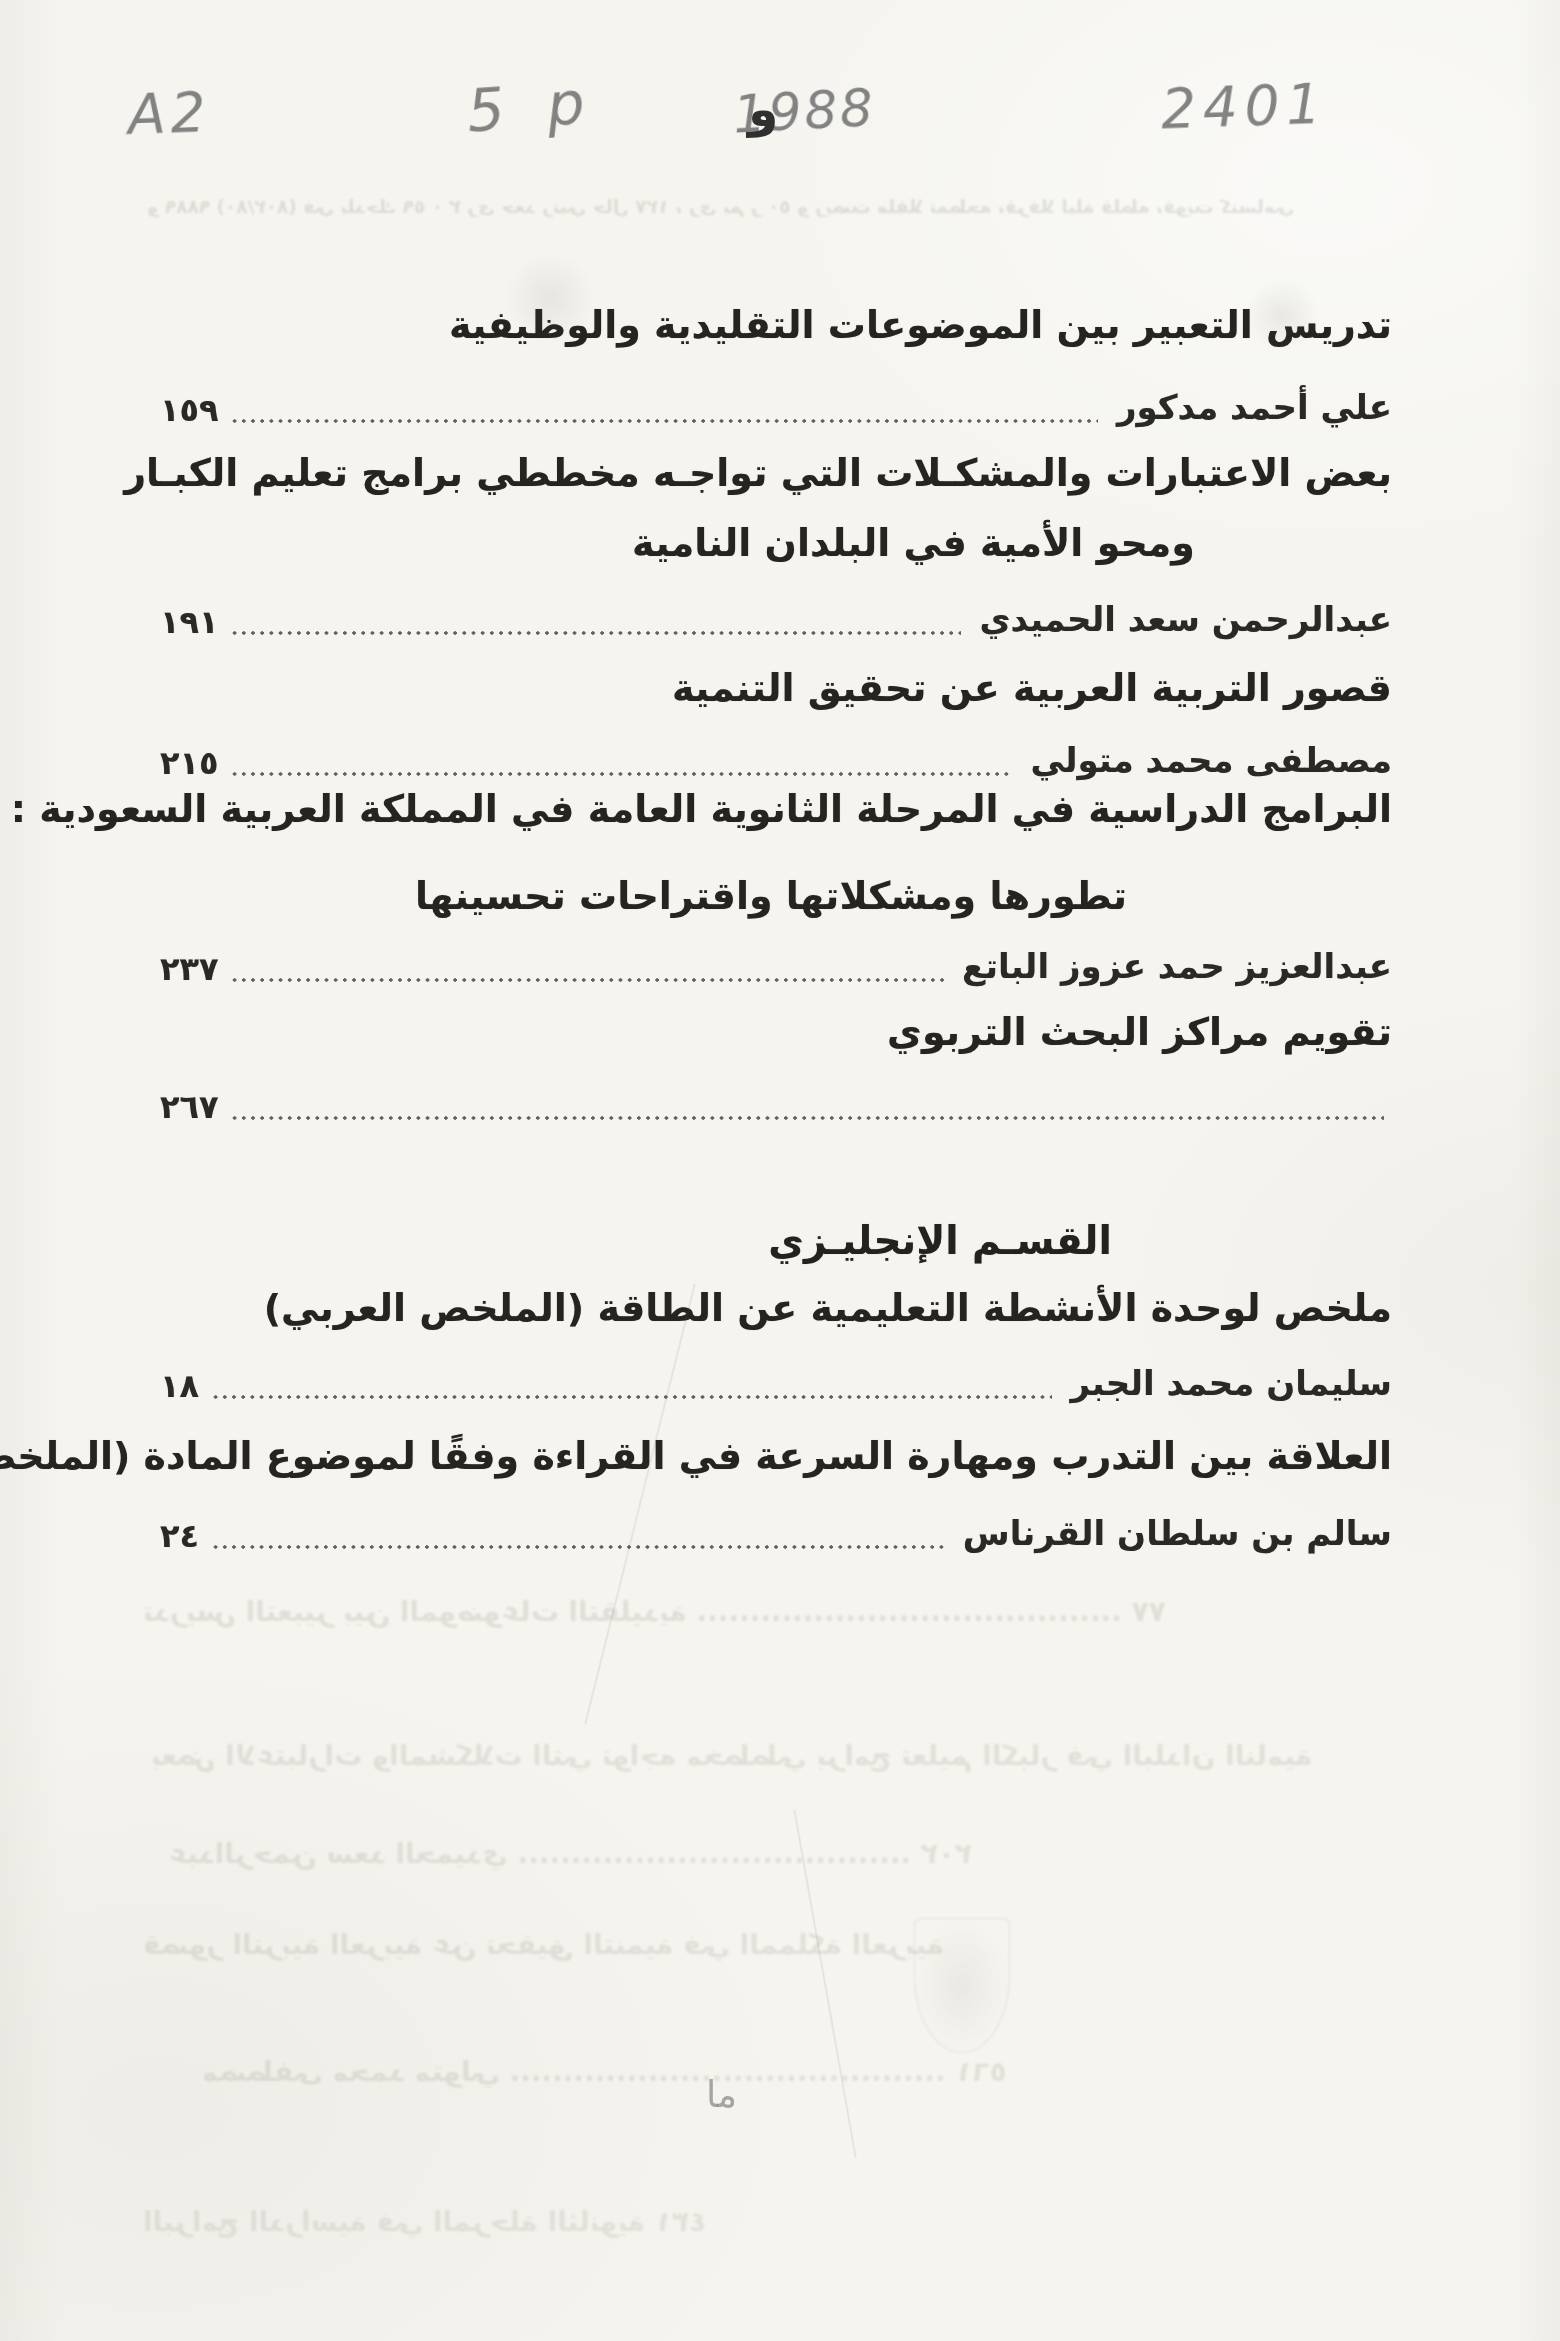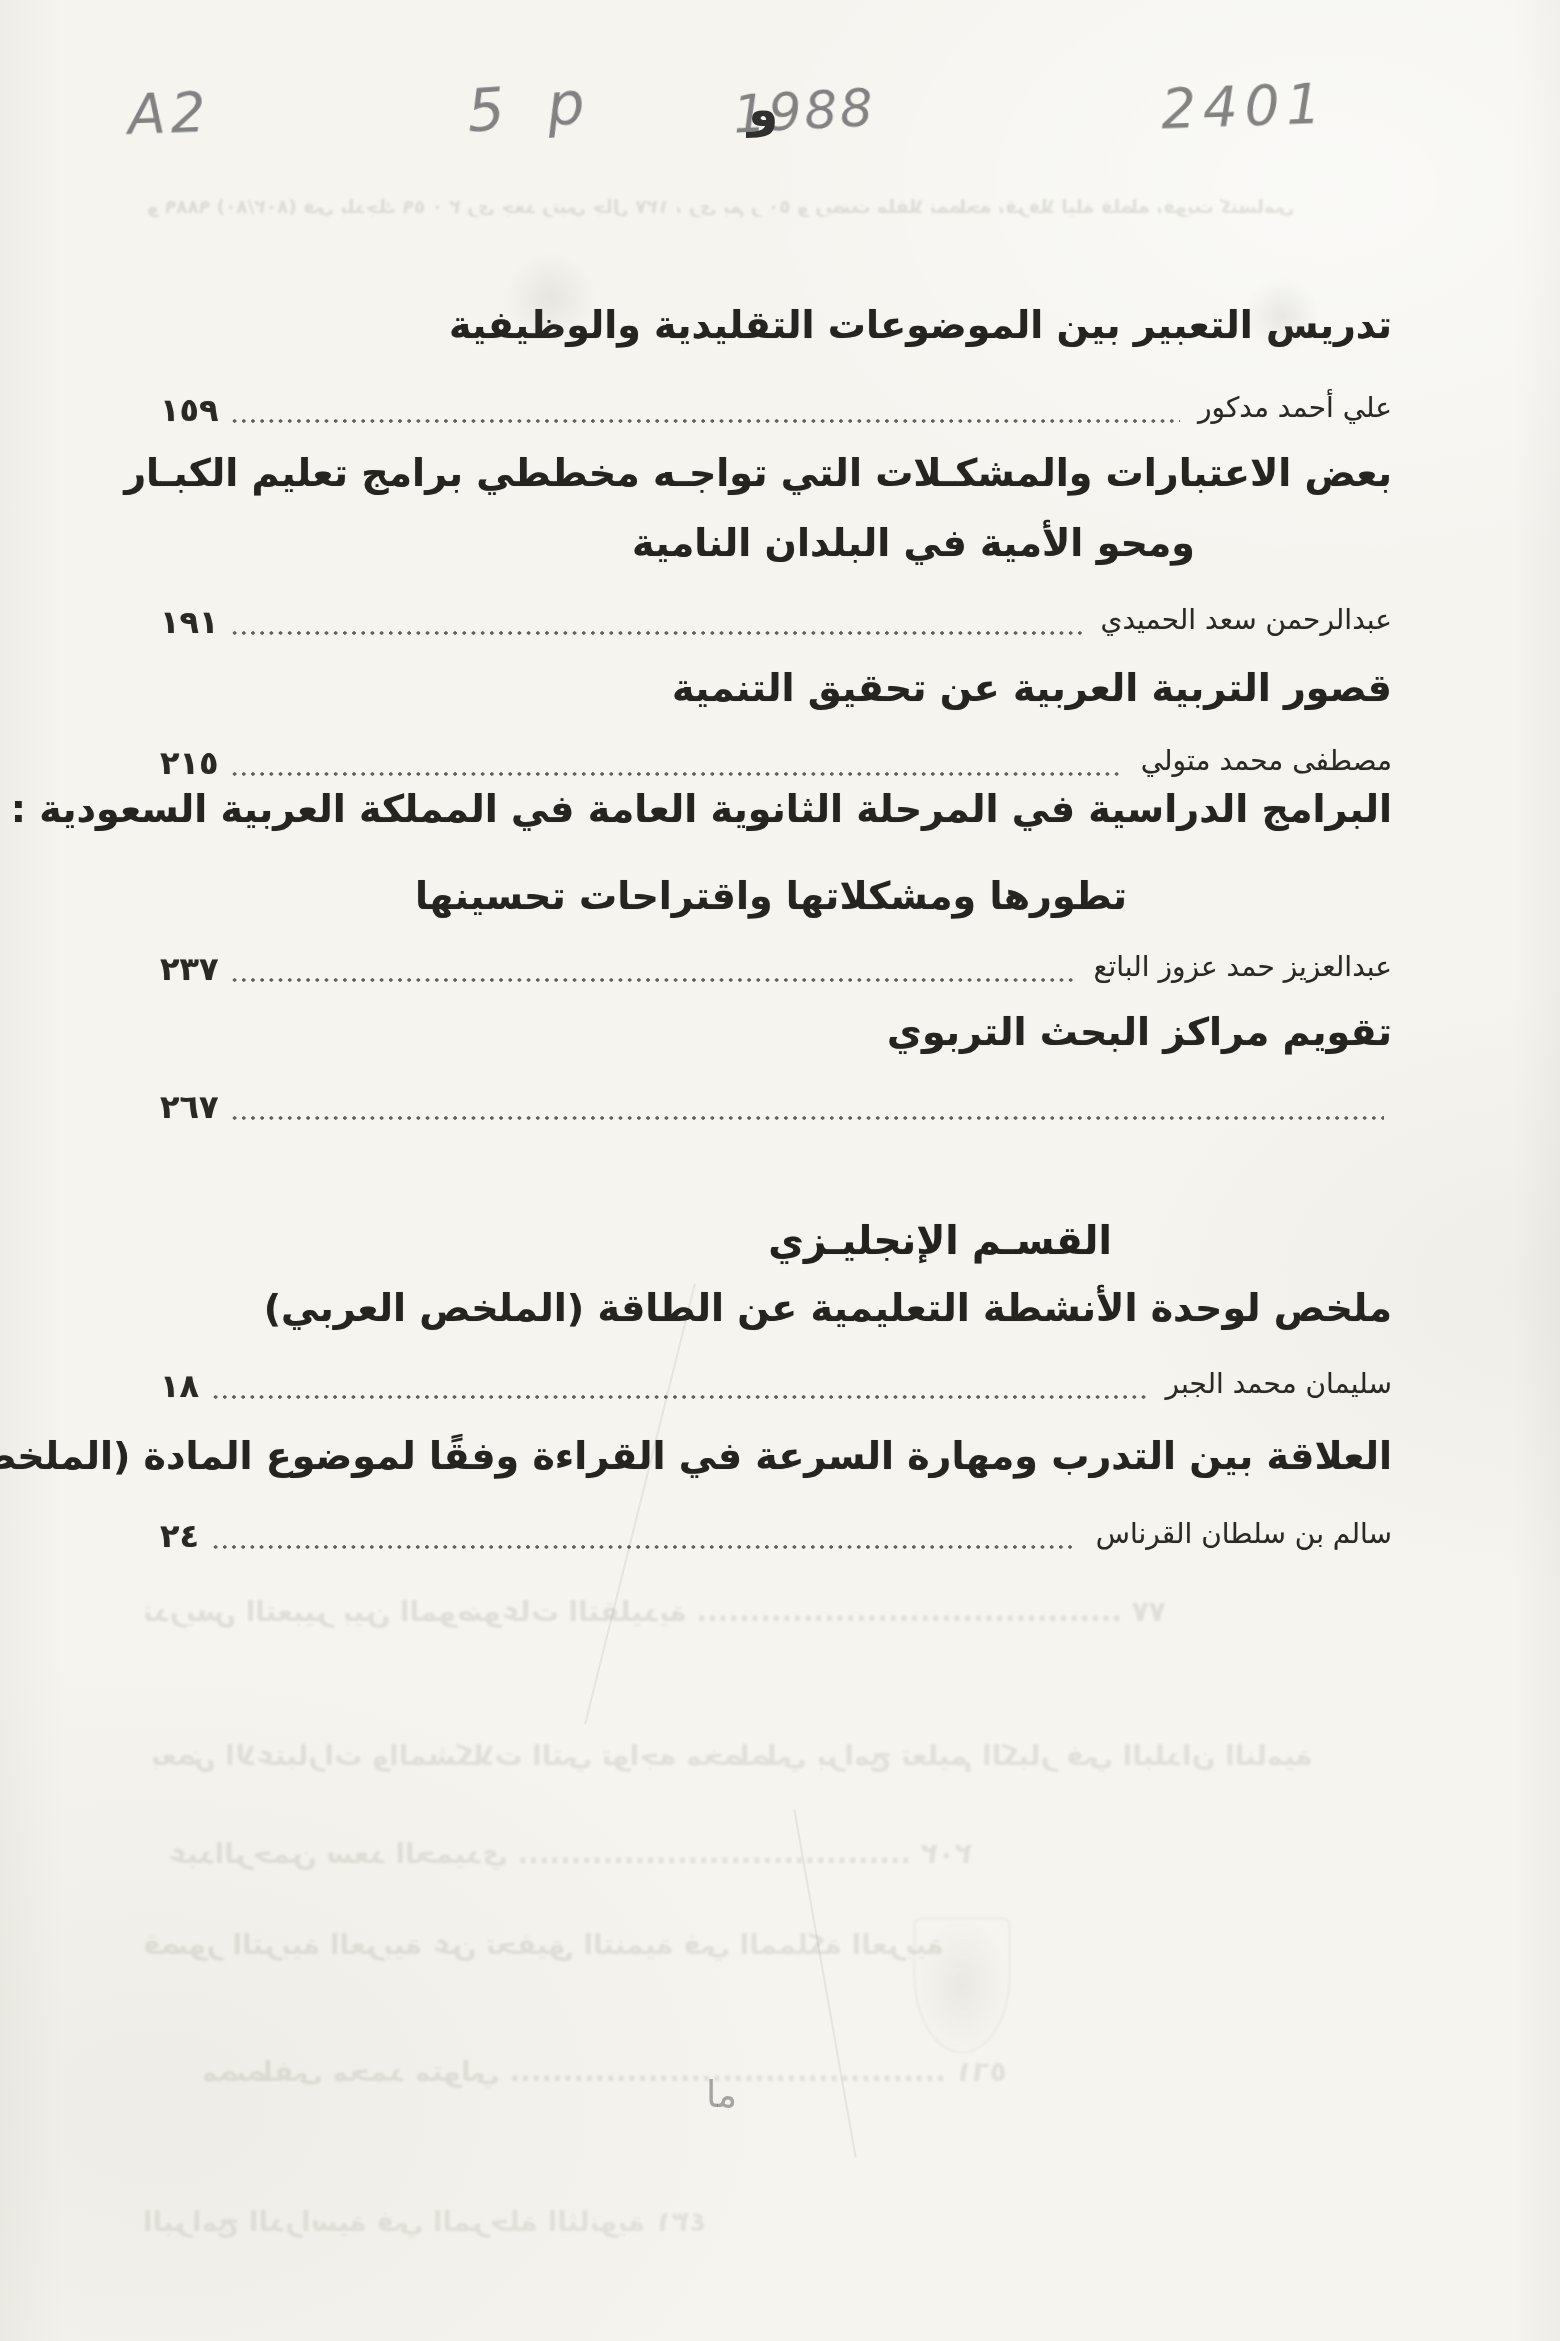--- a/index.html
+++ b/index.html
@@ -22,21 +22,21 @@
   .title{
     font-size:38px;font-weight:700;line-height:59px;height:62px;
     text-align:right;color:#262420;
     text-shadow:0 0 0.8px rgba(40,38,32,.35);
     white-space:nowrap;
   }
   .author-row{
     display:flex;align-items:flex-end;direction:rtl;height:62px;
   }
   .author{
-    font-size:28px;font-weight:400;color:#2b2924;white-space:nowrap;
+    font-size:34px;font-weight:700;color:#2b2924;white-space:nowrap;
     line-height:59px;margin-left:10px;
     text-shadow:0 0 0.8px rgba(40,38,32,.3);
   }
   .leader{
     flex:1;height:4.2px;margin:0 8.4px 14.3px 11.8px;
     background-image:radial-gradient(circle, rgba(62,60,52,.8) 1.6px, rgba(62,60,52,0) 1.8px);
     background-size:9.2px 4.2px;background-repeat:repeat-x;background-position:left bottom;
   }
   .pagenum{
     font-size:32px;font-weight:700;color:#2b2924;white-space:nowrap;

